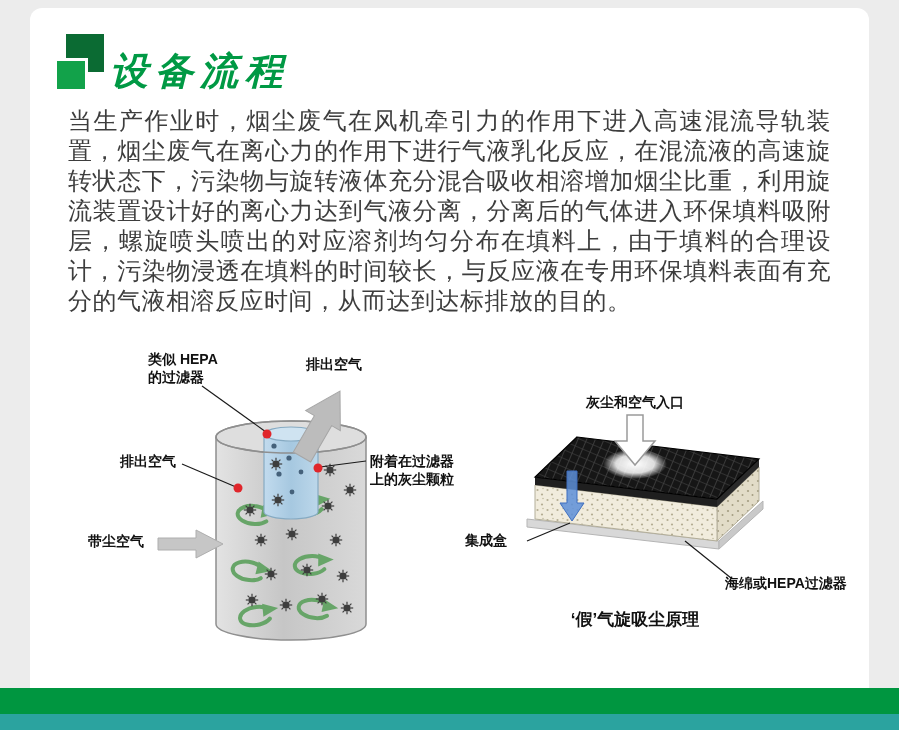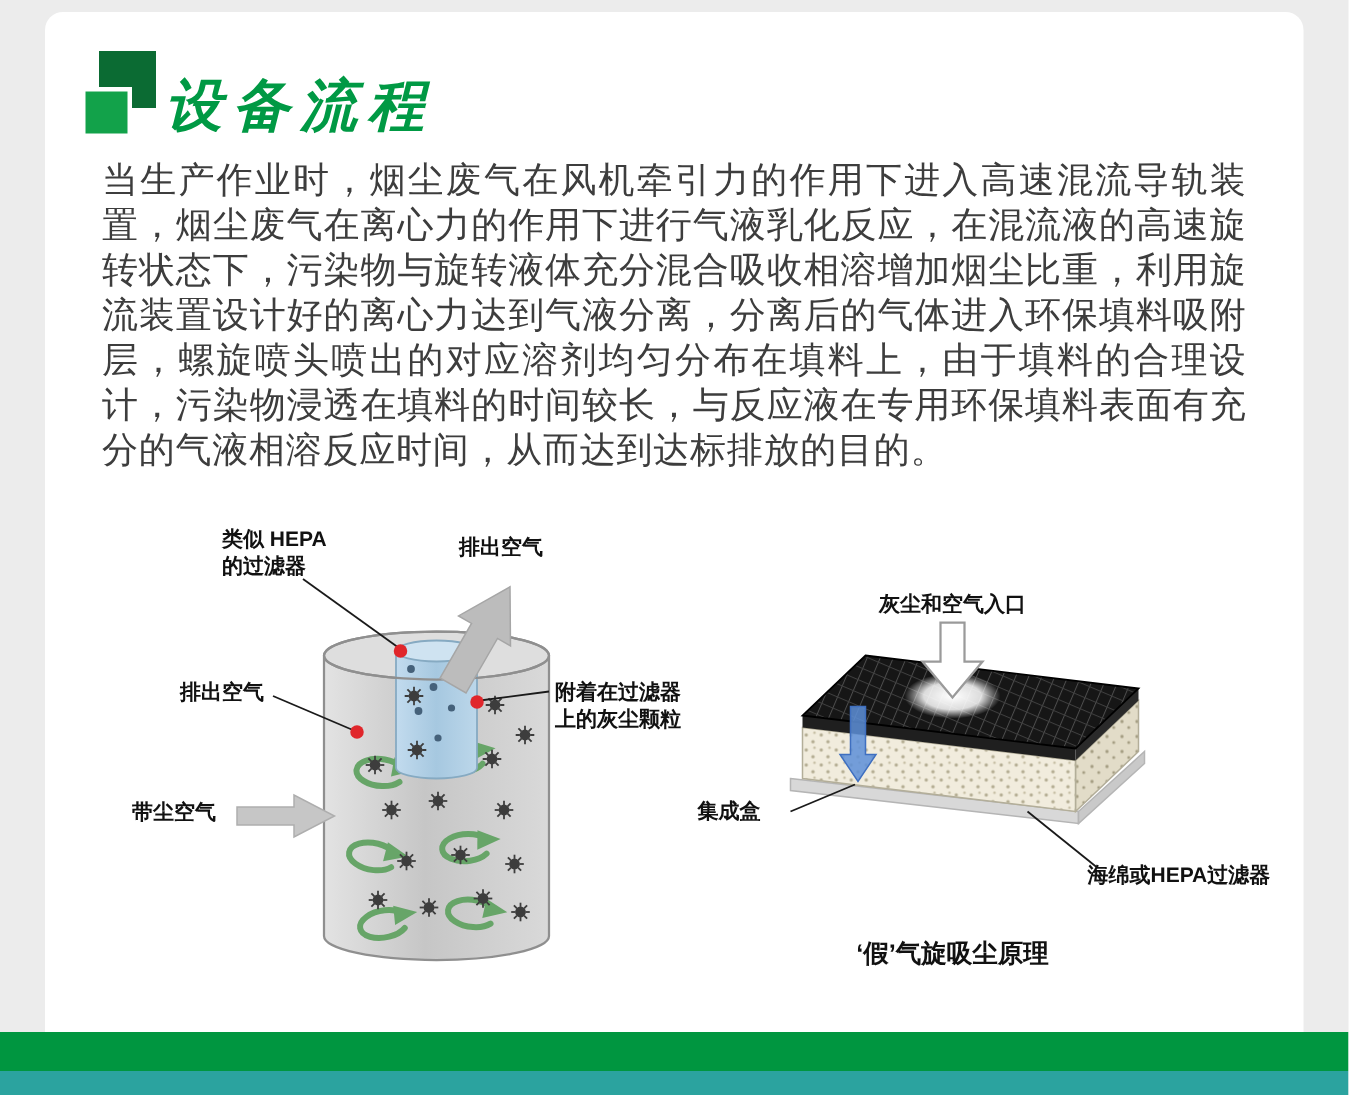--- a/index.html
+++ b/index.html
@@ -239,19 +239,19 @@
 的过滤器</div>
     <div class="dlabel" style="left:276px;top:13px;">排出空气</div>
     <div class="dlabel" style="left:90px;top:110px;">排出空气</div>
     <div class="dlabel" style="left:340px;top:110px;">附着在过滤器
 上的灰尘颗粒</div>
     <div class="dlabel" style="left:58px;top:190px;">带尘空气</div>
 
     <div class="dlabel" style="left:556px;top:51px;text-align:center;">灰尘和空气入口</div>
     <div class="dlabel" style="left:435px;top:189px;">集成盒</div>
     <div class="dlabel" style="left:695px;top:232px;text-align:center;">海绵或HEPA过滤器</div>
-    <div class="dcaption" style="left:480px;top:282px;width:250px;">‘假’气旋吸尘原理</div>
+    <div class="dcaption" style="left:480px;top:266px;width:250px;">‘假’气旋吸尘原理</div>
   </div>
 
 </div>
 
 <div class="footer-green"></div>
 <div class="footer-teal"></div>
 
 </body></html>

